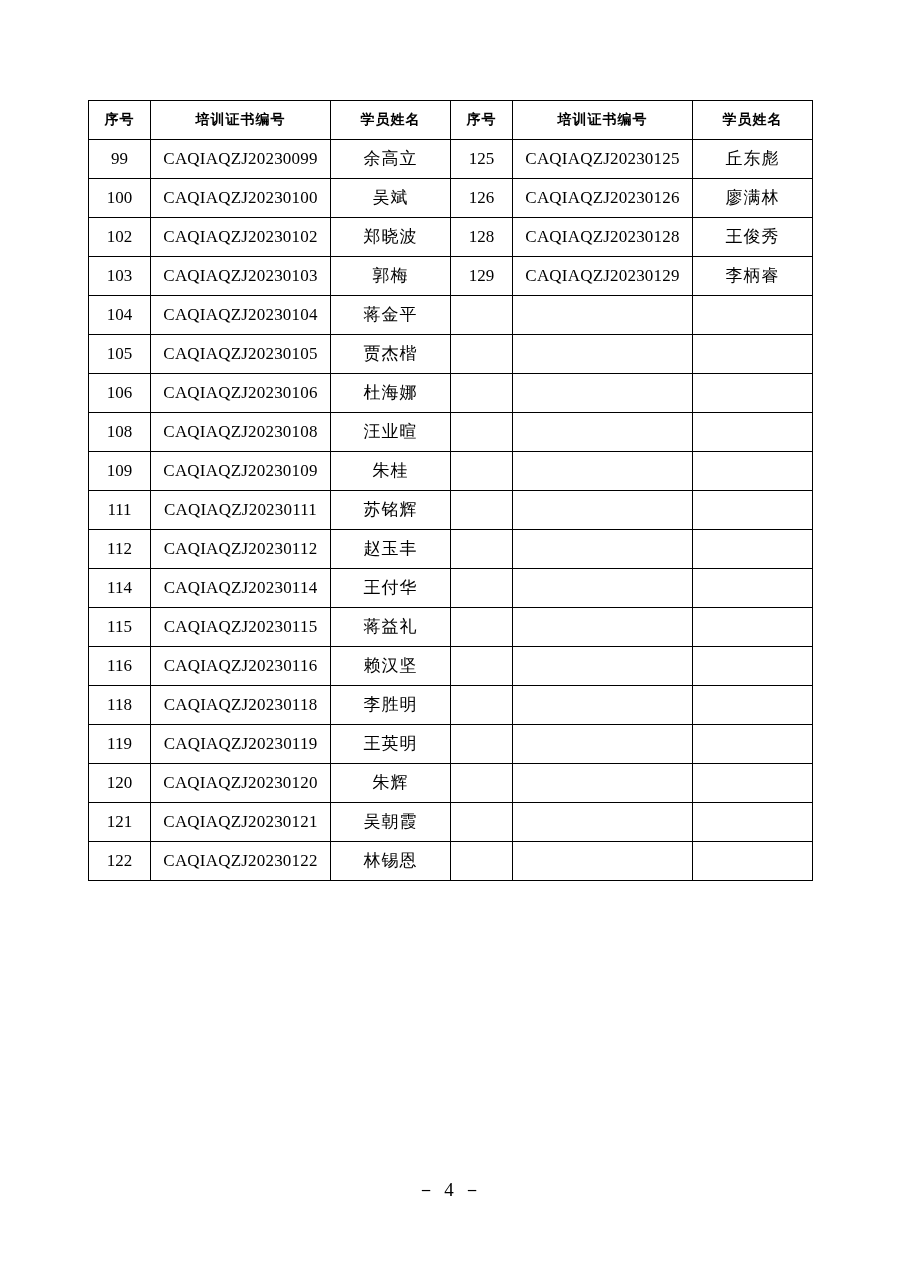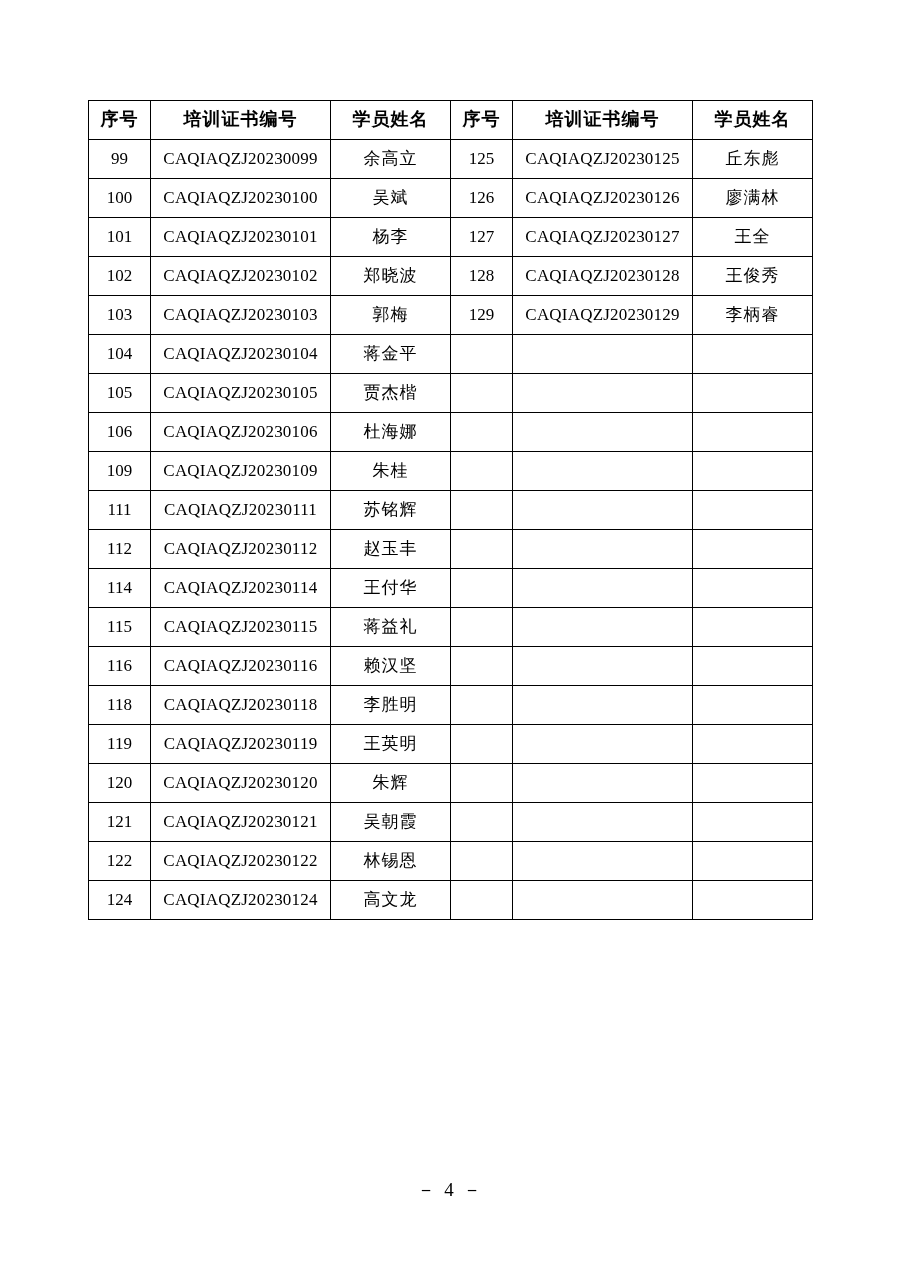--- a/index.html
+++ b/index.html
@@ -33,21 +33,21 @@
     height: 38px;
     text-align: center;
     vertical-align: middle;
     padding: 0 2px;
     font-size: 17px;
     line-height: 1.1;
     font-family: "Liberation Serif", "DejaVu Serif", serif;
   }
   table.roster th {
     font-weight: bold;
-    font-size: 18px;
+    font-size: 14px;
     letter-spacing: 1px;
   }
   col.c-idx { width: 62px; }
   col.c-cert { width: 180px; }
   col.c-name { width: 120px; }
   td.cert {
     font-family: "Liberation Serif", "DejaVu Serif", serif;
     font-size: 16.5px;
     letter-spacing: 0.2px;
   }
@@ -106,28 +106,20 @@
         </tr>
         <tr>
           <td class="idx">100</td>
           <td class="cert">CAQIAQZJ20230100</td>
           <td class="name">吴斌</td>
           <td class="idx">126</td>
           <td class="cert">CAQIAQZJ20230126</td>
           <td class="name">廖满林</td>
         </tr>
         <tr>
-          <td class="idx">101</td>
-          <td class="cert">CAQIAQZJ20230101</td>
-          <td class="name">杨李</td>
-          <td class="idx">127</td>
-          <td class="cert">CAQIAQZJ20230127</td>
-          <td class="name">王全</td>
-        </tr>
-        <tr>
           <td class="idx">102</td>
           <td class="cert">CAQIAQZJ20230102</td>
           <td class="name">郑晓波</td>
           <td class="idx">128</td>
           <td class="cert">CAQIAQZJ20230128</td>
           <td class="name">王俊秀</td>
         </tr>
         <tr>
           <td class="idx">103</td>
           <td class="cert">CAQIAQZJ20230103</td>
@@ -154,20 +146,28 @@
         </tr>
         <tr>
           <td class="idx">106</td>
           <td class="cert">CAQIAQZJ20230106</td>
           <td class="name">杜海娜</td>
           <td class="empty"></td>
           <td class="empty"></td>
           <td class="empty"></td>
         </tr>
         <tr>
+          <td class="idx">108</td>
+          <td class="cert">CAQIAQZJ20230108</td>
+          <td class="name">汪业暄</td>
+          <td class="empty"></td>
+          <td class="empty"></td>
+          <td class="empty"></td>
+        </tr>
+        <tr>
           <td class="idx">109</td>
           <td class="cert">CAQIAQZJ20230109</td>
           <td class="name">朱桂</td>
           <td class="empty"></td>
           <td class="empty"></td>
           <td class="empty"></td>
         </tr>
         <tr>
           <td class="idx">111</td>
           <td class="cert">CAQIAQZJ20230111</td>
@@ -241,26 +241,18 @@
           <td class="empty"></td>
         </tr>
         <tr>
           <td class="idx">122</td>
           <td class="cert">CAQIAQZJ20230122</td>
           <td class="name">林锡恩</td>
           <td class="empty"></td>
           <td class="empty"></td>
           <td class="empty"></td>
         </tr>
-        <tr>
-          <td class="idx">124</td>
-          <td class="cert">CAQIAQZJ20230124</td>
-          <td class="name">高文龙</td>
-          <td class="empty"></td>
-          <td class="empty"></td>
-          <td class="empty"></td>
-        </tr>
       </tbody>
   </table>
 
   <div class="page-number">－ 4 －</div>
 
 </div>
 
 </body></html>

